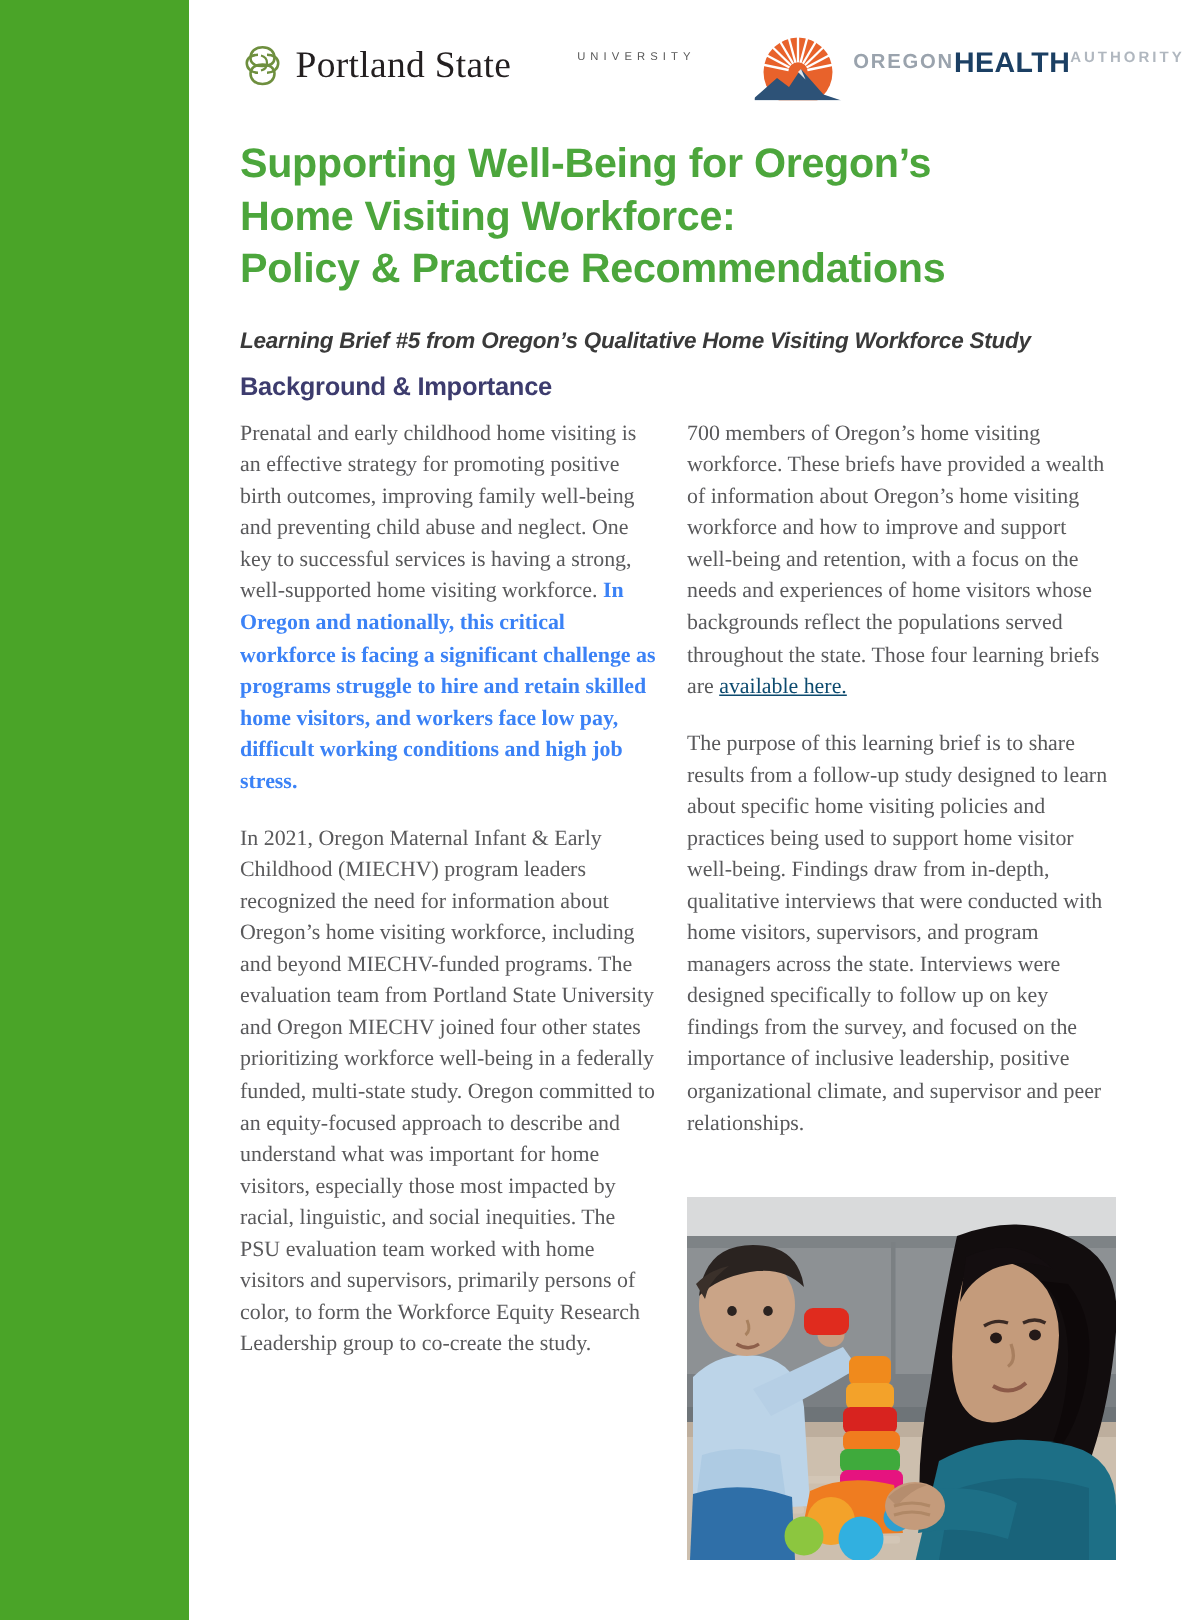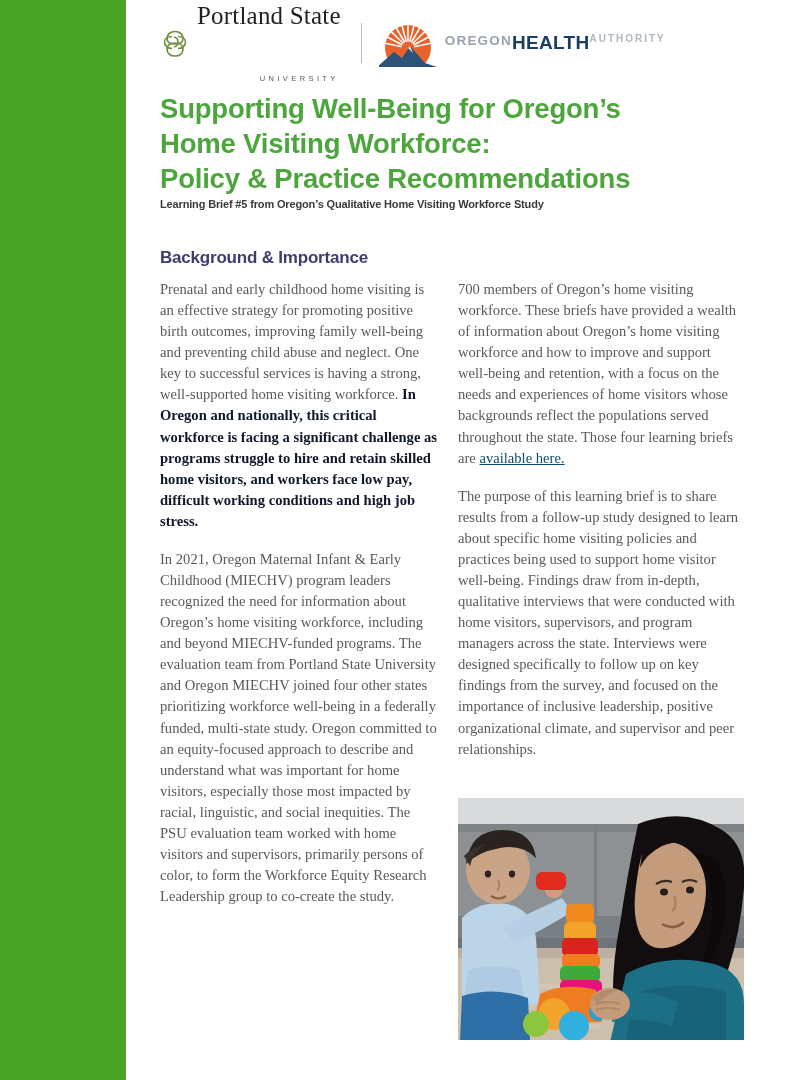--- a/index.html
+++ b/index.html
@@ -26,21 +26,21 @@
   }
 
   
   .logo-strip {
     position: absolute; left: 34px; top: 12px;
     width: 610px; height: 62px;
     display: flex; align-items: center;
   }
   .psu-logo { display: flex; align-items: center; gap: 7px; }
   .psu-mark { width: 30px; height: 31px; flex: 0 0 30px; }
-  .psu-words { display: flex; flex-direction: column; line-height: 1; gap: 44px; }
+  .psu-words { display: flex; flex-direction: row; line-height: 1; gap: 44px; }
   .psu-name {
     font-family: "Liberation Serif", serif;
     font-size: 25px; color: #231f20; letter-spacing: 0.2px;
     white-space: nowrap;
   }
   .psu-sub {
     font-family: "Liberation Sans", sans-serif;
     font-size: 7.5px; color: #585858; letter-spacing: 3.4px;
     text-align: right; margin-top: 3px; padding-right: 2px;
   }
@@ -69,26 +69,27 @@
   .doc-title {
     font-family: "Liberation Sans", sans-serif;
     font-weight: bold;
     font-size: 27.5px;
     line-height: 1.28;
     color: #4CA63C;
     letter-spacing: -0.2px;
   }
   .doc-title .ln { display: block; }
   .doc-subtitle {
-    margin-top: 1px;
+    margin-top: 22px;
     font-family: "Liberation Sans", sans-serif;
     font-weight: bold;
-    font-size: 11px;
+    font-size: 15px;
     color: #3a3a3a;
     letter-spacing: -0.15px;
+    font-style: italic;
   }
 
   
   .section-heading {
     position: absolute; left: 34px; top: 248px;
     font-family: "Liberation Sans", sans-serif;
     font-weight: bold;
     font-size: 17px;
     color: #3d3c6e;
     letter-spacing: -0.2px;
@@ -100,21 +101,21 @@
     font-family: "Liberation Serif", serif;
     font-size: 14.6px;
     line-height: 1.445;
     color: #59595b;
     text-align: left;
   }
   .col-left  { left: 34px;  top: 279px; width: 280px; }
   .col-right { left: 332px; top: 279px; width: 286px; }
   .col p { margin: 0 0 17px 0; }
   .col p:last-child { margin-bottom: 0; }
-  .col .b { font-weight: bold; color: #0f172a; }
+  .col .b { font-weight: bold; color: #3b82f6; }
   .col a.link {
     color: #0c4a6e; text-decoration: underline;
   }
 
   
   .photo-frame {
     position: absolute; left: 332px; top: 798px;
     width: 286px; height: 242px;
     overflow: hidden; background: #9aa0a3;
   }

